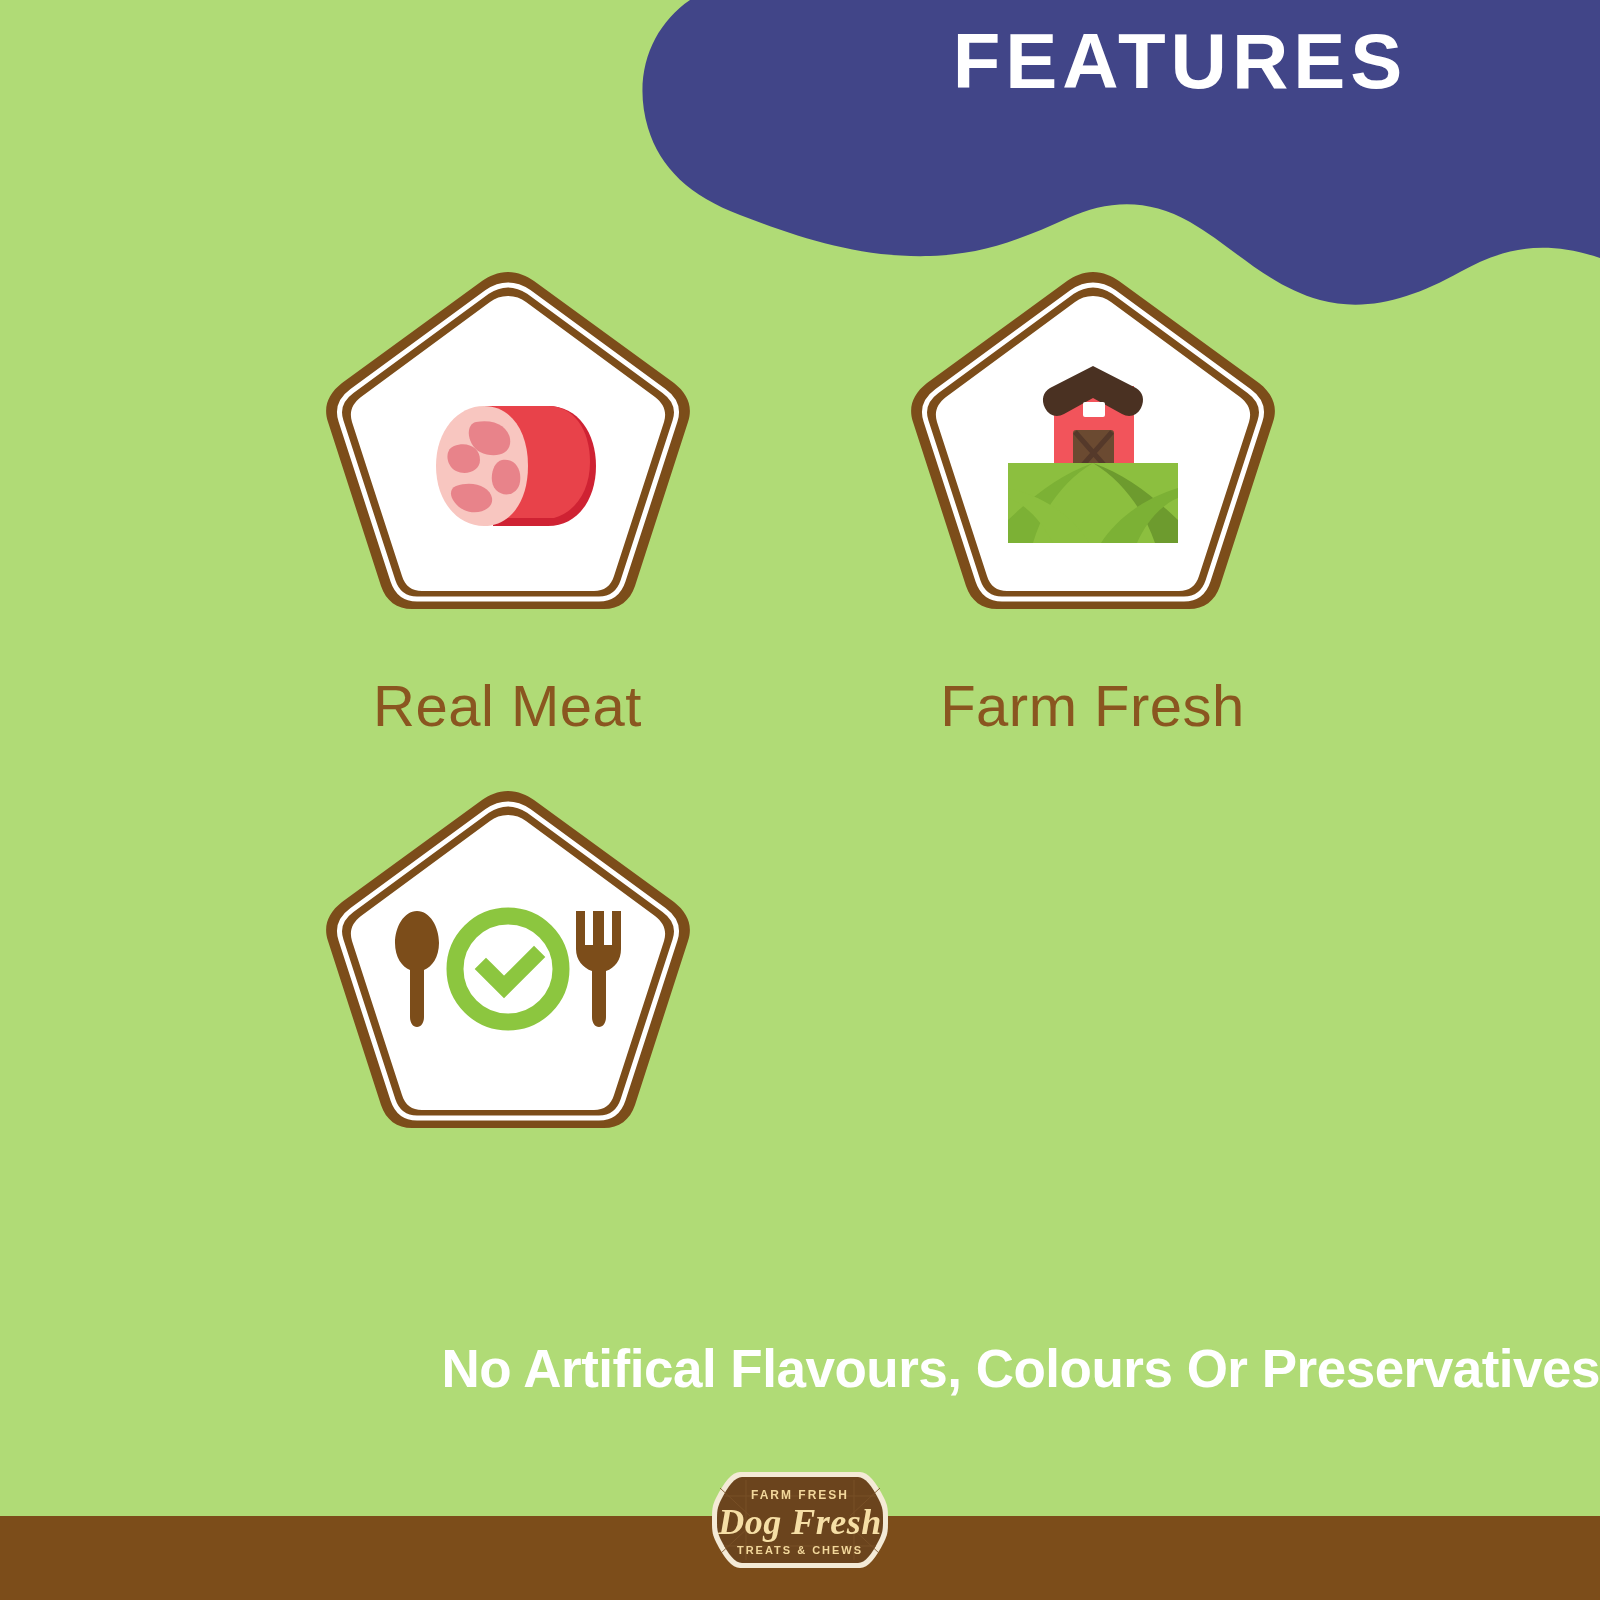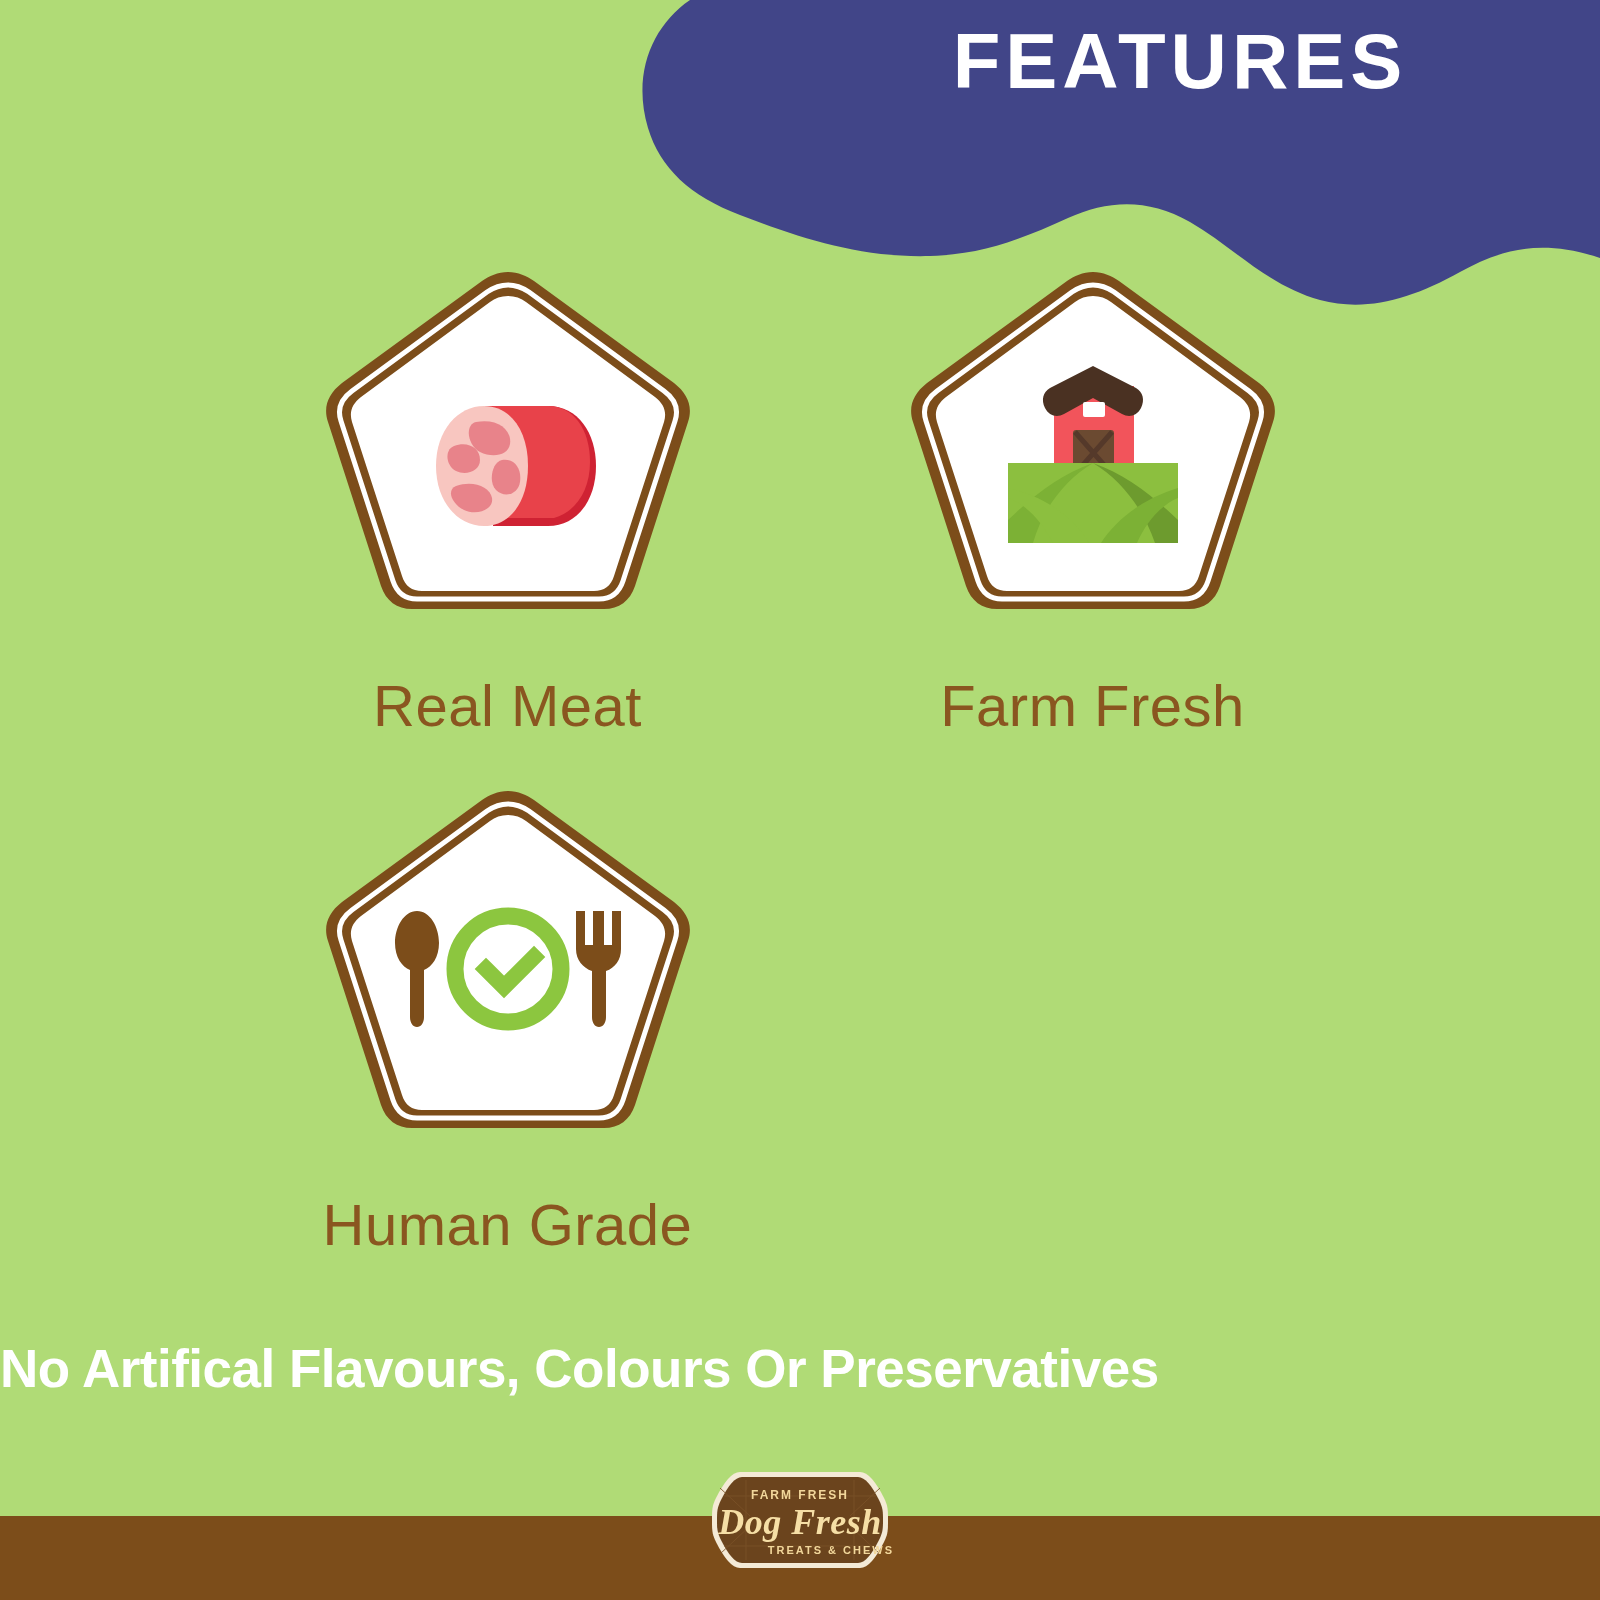--- a/index.html
+++ b/index.html
@@ -72,21 +72,21 @@
     white-space: nowrap;
     font-family: "Liberation Sans", sans-serif;
   }
 
   
   .tagline {
     position: absolute;
     top: 1338px;
     left: 0;
     width: 1600px;
-    text-align: left;
+    text-align: right;
     color: #ffffff;
     font-size: 53px;
     font-weight: bold;
     letter-spacing: -0.5px;
     font-family: "Liberation Sans", sans-serif;
   }
 
   
   .footer-bar {
     position: absolute;
@@ -126,21 +126,20 @@
     font-style: italic;
     font-weight: bold;
     color: #f6dfa6;
     letter-spacing: 0.5px;
   }
   .logo-text-bottom {
     top: 76px;
     font-size: 11px;
     letter-spacing: 2px;
     font-weight: bold;
-    text-align: right;
   }
 </style>
 </head>
 <body>
 
 <div id="canvas">
 
   <div class="header-wave">
     <svg viewBox="0 0 1600 330" width="1600" height="330" xmlns="http://www.w3.org/2000/svg">
       <path d="M 690,0
@@ -284,21 +283,20 @@
 
             <path d="M178 192 L 196 210 L 226 180" fill="none" stroke="#8cc63f" stroke-width="16" stroke-linecap="square" stroke-linejoin="miter"></path>
 
             <path d="M277 134 L 277 168 L 285 168 L 285 134 L 296 134 L 296 168 L 304 168
                      L 304 134 L 313 134 L 313 172 C 313 183 307 191 298 194
                      L 298 240 C 298 246 295 250 291 250 C 287 250 284 246 284 240
                      L 284 194 C 275 191 268 183 268 172 L 268 134 Z" fill="#7c4d1a"></path>
           </g>
         </svg>
       </div>
-      <div class="feature-label">Human Grade</div>
     </div>
 
   </div>
 
   <div class="tagline">No Artifical Flavours, Colours Or Preservatives</div>
 
   <div class="footer-bar"></div>
 
   <div class="brand-logo">
     <svg viewBox="0 0 188 104" width="188" height="104" xmlns="http://www.w3.org/2000/svg">

